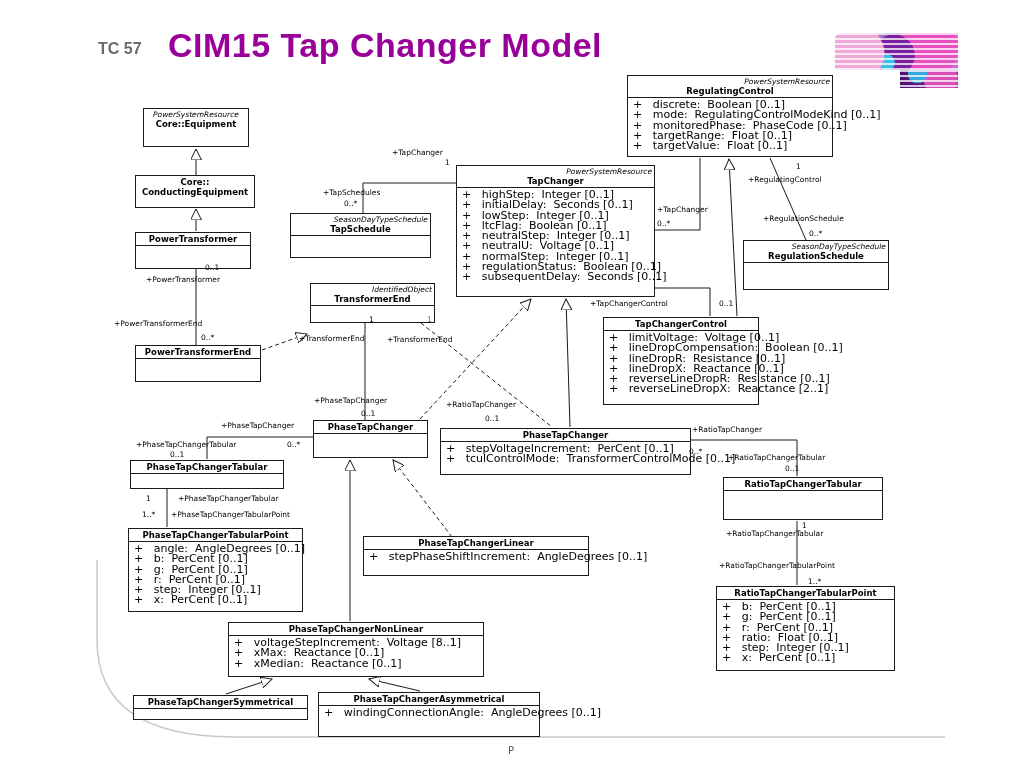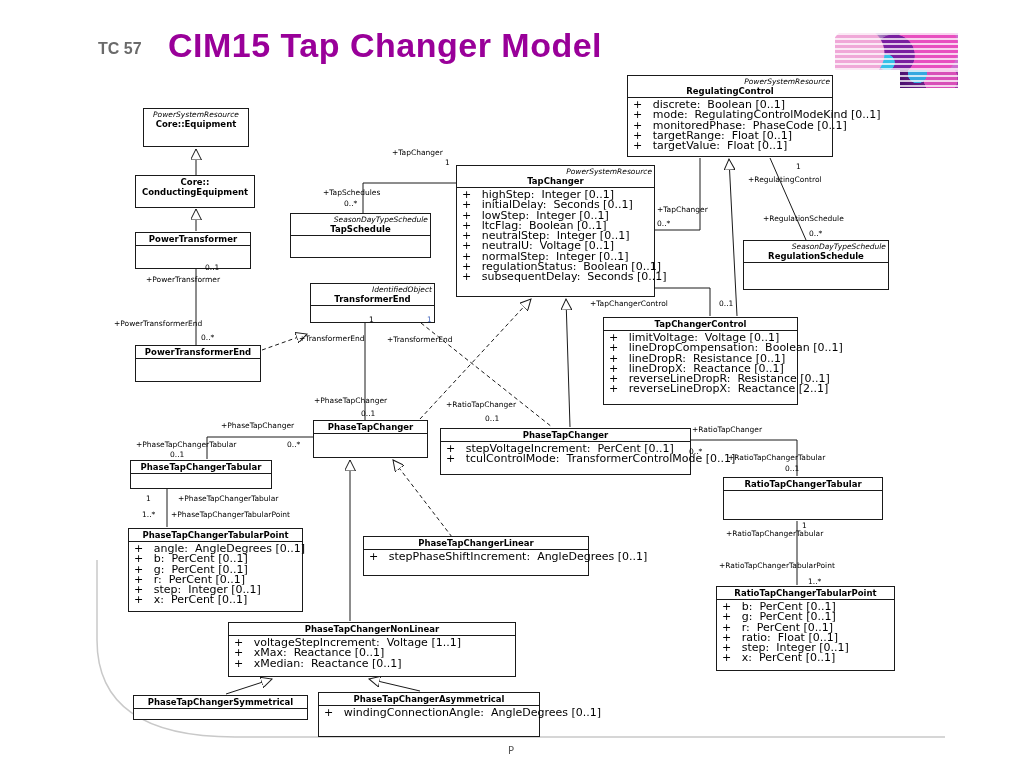--- a/index.html
+++ b/index.html
@@ -155,21 +155,21 @@
   </div>
 
   <div class="uml" style="left:310px;top:283px;width:125px;height:40px">
     <div class="hd">
         <div class="st">IdentifiedObject</div>
     <div class="nm">TransformerEnd</div>
       </div>
     <div class="cmp"></div>
   </div>
 
-  <div class="uml" style="left:603px;top:317px;width:195px;height:88px">
+  <div class="uml" style="left:603px;top:317px;width:156px;height:88px">
     <div class="hd">
         <div class="nm">TapChangerControl</div>
       </div>
     <div class="cmp attrs">
         <div class="arow">+   limitVoltage:  Voltage [0..1]</div>
         <div class="arow">+   lineDropCompensation:  Boolean [0..1]</div>
         <div class="arow">+   lineDropR:  Resistance [0..1]</div>
         <div class="arow">+   lineDropX:  Reactance [0..1]</div>
         <div class="arow">+   reverseLineDropR:  Resistance [0..1]</div>
         <div class="arow">+   reverseLineDropX:  Reactance [2..1]</div>
@@ -193,21 +193,21 @@
   <div class="uml" style="left:440px;top:428px;width:251px;height:47px">
     <div class="hd">
         <div class="nm">PhaseTapChanger</div>
       </div>
     <div class="cmp attrs">
         <div class="arow">+   stepVoltageIncrement:  PerCent [0..1]</div>
         <div class="arow">+   tculControlMode:  TransformerControlMode [0..1]</div>
       </div>
   </div>
 
-  <div class="uml" style="left:130px;top:460px;width:142px;height:29px">
+  <div class="uml" style="left:130px;top:460px;width:154px;height:29px">
     <div class="hd">
         <div class="nm">PhaseTapChangerTabular</div>
       </div>
     <div class="cmp"></div>
   </div>
 
   <div class="uml" style="left:723px;top:477px;width:160px;height:43px">
     <div class="hd">
         <div class="nm">RatioTapChangerTabular</div>
       </div>
@@ -244,26 +244,26 @@
     <div class="cmp attrs">
         <div class="arow">+   b:  PerCent [0..1]</div>
         <div class="arow">+   g:  PerCent [0..1]</div>
         <div class="arow">+   r:  PerCent [0..1]</div>
         <div class="arow">+   ratio:  Float [0..1]</div>
         <div class="arow">+   step:  Integer [0..1]</div>
         <div class="arow">+   x:  PerCent [0..1]</div>
       </div>
   </div>
 
-  <div class="uml" style="left:228px;top:622px;width:288px;height:55px">
+  <div class="uml" style="left:228px;top:622px;width:256px;height:55px">
     <div class="hd">
         <div class="nm">PhaseTapChangerNonLinear</div>
       </div>
     <div class="cmp attrs">
-        <div class="arow">+   voltageStepIncrement:  Voltage [1..1]</div>
+        <div class="arow">+   voltageStepIncrement:  Voltage [8..1]</div>
         <div class="arow">+   xMax:  Reactance [0..1]</div>
         <div class="arow">+   xMedian:  Reactance [0..1]</div>
       </div>
   </div>
 
   <div class="uml" style="left:133px;top:695px;width:175px;height:25px">
     <div class="hd">
         <div class="nm">PhaseTapChangerSymmetrical</div>
       </div>
     <div class="cmp"></div>

